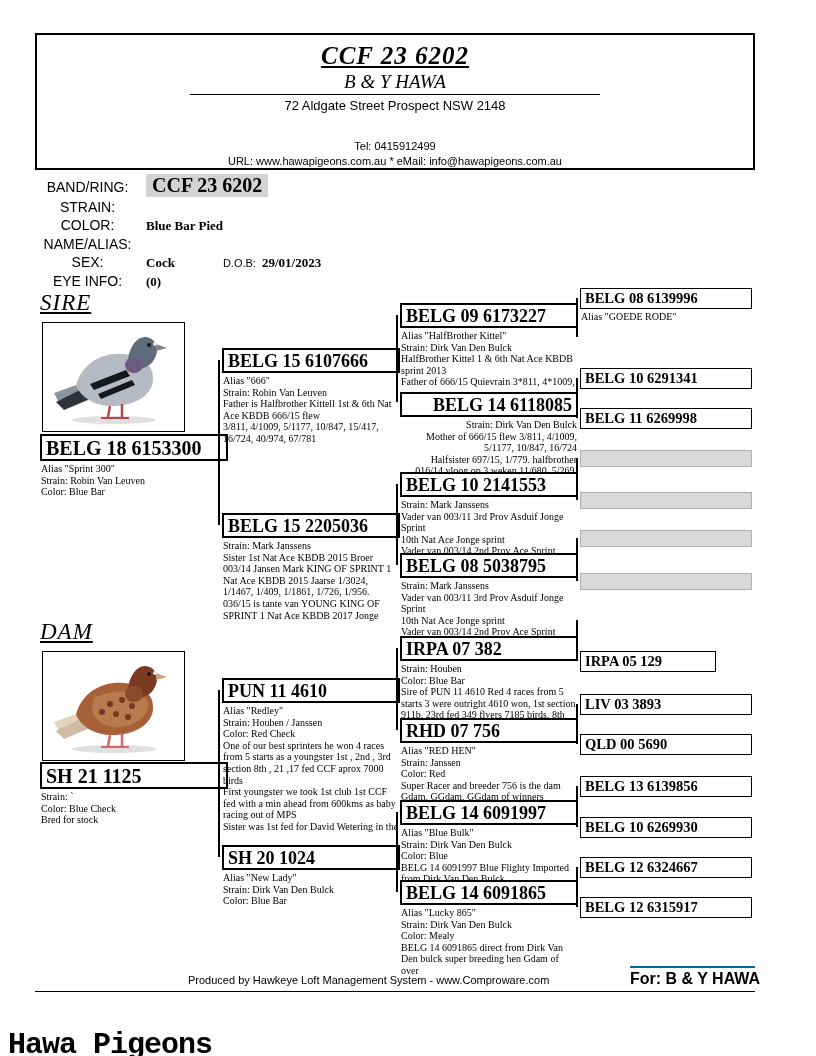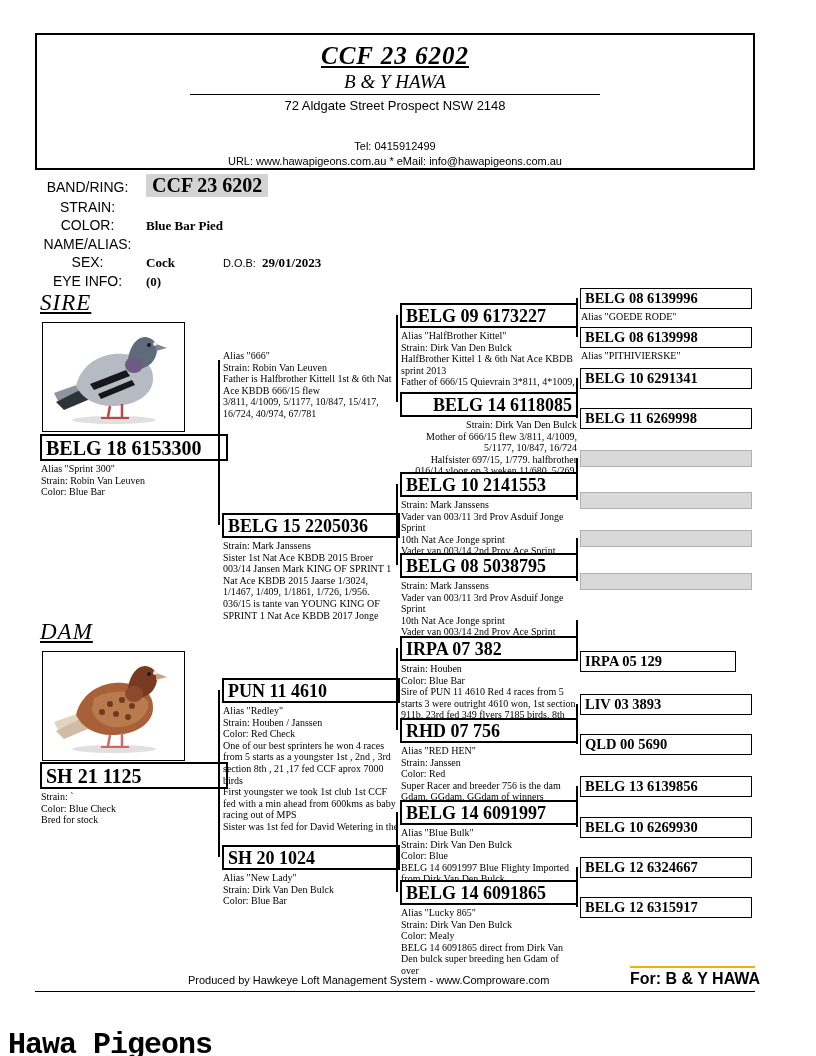--- a/index.html
+++ b/index.html
@@ -44,21 +44,21 @@
   .band-sm { font-size:14.5px; height:21px; line-height:19px; border-width:1.5px; }
   .details { font-size:10px; line-height:1.16; white-space:pre-line; padding:2px 1px 0 1px; }
   .empty-box { position:absolute; height:17px; background:#d9d9d9; border:1px solid #b0b0b0; }
 
   
   .vline { position:absolute; width:2px; background:#000; }
 
   
   .produced { position:absolute; left:188px; top:974px; font-family:"Liberation Sans", sans-serif;
               font-size:11px; }
-  .for-box { position:absolute; left:630px; top:966px; width:125px; border-top:2px solid #eab308;
+  .for-box { position:absolute; left:630px; top:966px; width:125px; border-top:2px solid #0369a1;
              font-family:"Liberation Sans", sans-serif; font-weight:bold; font-size:16px;
              text-align:center; padding-top:2px; white-space:nowrap; }
   .bottom-rule { position:absolute; left:35px; top:991px; width:720px; border-top:1.5px solid #000; }
   .branding { position:absolute; left:8px; top:1028px; font-family:Liberation Mono, monospace;
               font-weight:bold; font-size:30px; letter-spacing:-1px; }
 </style>
 </head>
 <body>
 
 <div class="page">
@@ -152,20 +152,21 @@
   </div>
 
   <div class="node" style="left:40px; top:762px; width:188px;">
     <div class="band band-xl">SH 21 1125</div>
     <div class="details">Strain: `
 Color: Blue Check
 Bred for stock</div>
   </div>
 
   <div class="node" style="left:222px; top:348px; width:178px;">
+    <div class="band band-lg">BELG 15 6107666</div>
     <div class="details">Alias "666"
 Strain: Robin Van Leuven
 Father is Halfbrother Kittell 1st &amp; 6th Nat Ace KBDB 666/15 flew
 3/811, 4/1009, 5/1177, 10/847, 15/417, 16/724, 40/974, 67/781</div>
   </div>
   <div class="node" style="left:222px; top:513px; width:178px;">
     <div class="band band-lg">BELG 15 2205036</div>
     <div class="details">Strain: Mark Janssens
 Sister 1st Nat Ace KBDB 2015 Broer 003/14 Jansen Mark KING OF SPRINT 1 Nat Ace KBDB 2015 Jaarse 1/3024, 1/1467, 1/409, 1/1861, 1/726, 1/956. 036/15  is tante van YOUNG KING OF SPRINT 1 Nat Ace KBDB 2017 Jonge</div>
   </div>
@@ -237,35 +238,31 @@
     <div class="details">Alias "Lucky 865"
 Strain: Dirk Van Den Bulck
 Color: Mealy
 BELG 14 6091865  direct from Dirk Van Den bulck super breeding hen Gdam of over</div>
   </div>
 
   <div class="node" style="left:580px; top:288px; width:172px;">
     <div class="band band-sm">BELG 08 6139996</div>
     <div class="details">Alias "GOEDE RODE"</div>
   </div>
-  <div class="node" style="left:580px; top:327px; width:172px;">
-    <div class="band band-sm">BELG 08 6139998</div>
-    <div class="details">Alias "PITHIVIERSKE"</div>
-  </div>
   <div class="node" style="left:580px; top:368px; width:172px;">
     <div class="band band-sm">BELG 10 6291341</div>
   </div>
   <div class="node" style="left:580px; top:408px; width:172px;">
     <div class="band band-sm">BELG 11 6269998</div>
   </div>
   <div class="empty-box" style="left:580px; top:450px; width:172px;"></div>
   <div class="empty-box" style="left:580px; top:492px; width:172px;"></div>
   <div class="empty-box" style="left:580px; top:530px; width:172px;"></div>
   <div class="empty-box" style="left:580px; top:573px; width:172px;"></div>
-  <div class="node" style="left:580px; top:651px; width:156px;">
+  <div class="node" style="left:580px; top:651px; width:136px;">
     <div class="band band-sm">IRPA 05 129</div>
   </div>
   <div class="node" style="left:580px; top:694px; width:172px;">
     <div class="band band-sm">LIV 03 3893</div>
   </div>
   <div class="node" style="left:580px; top:734px; width:172px;">
     <div class="band band-sm">QLD 00 5690</div>
   </div>
   <div class="node" style="left:580px; top:776px; width:172px;">
     <div class="band band-sm">BELG 13 6139856</div>

